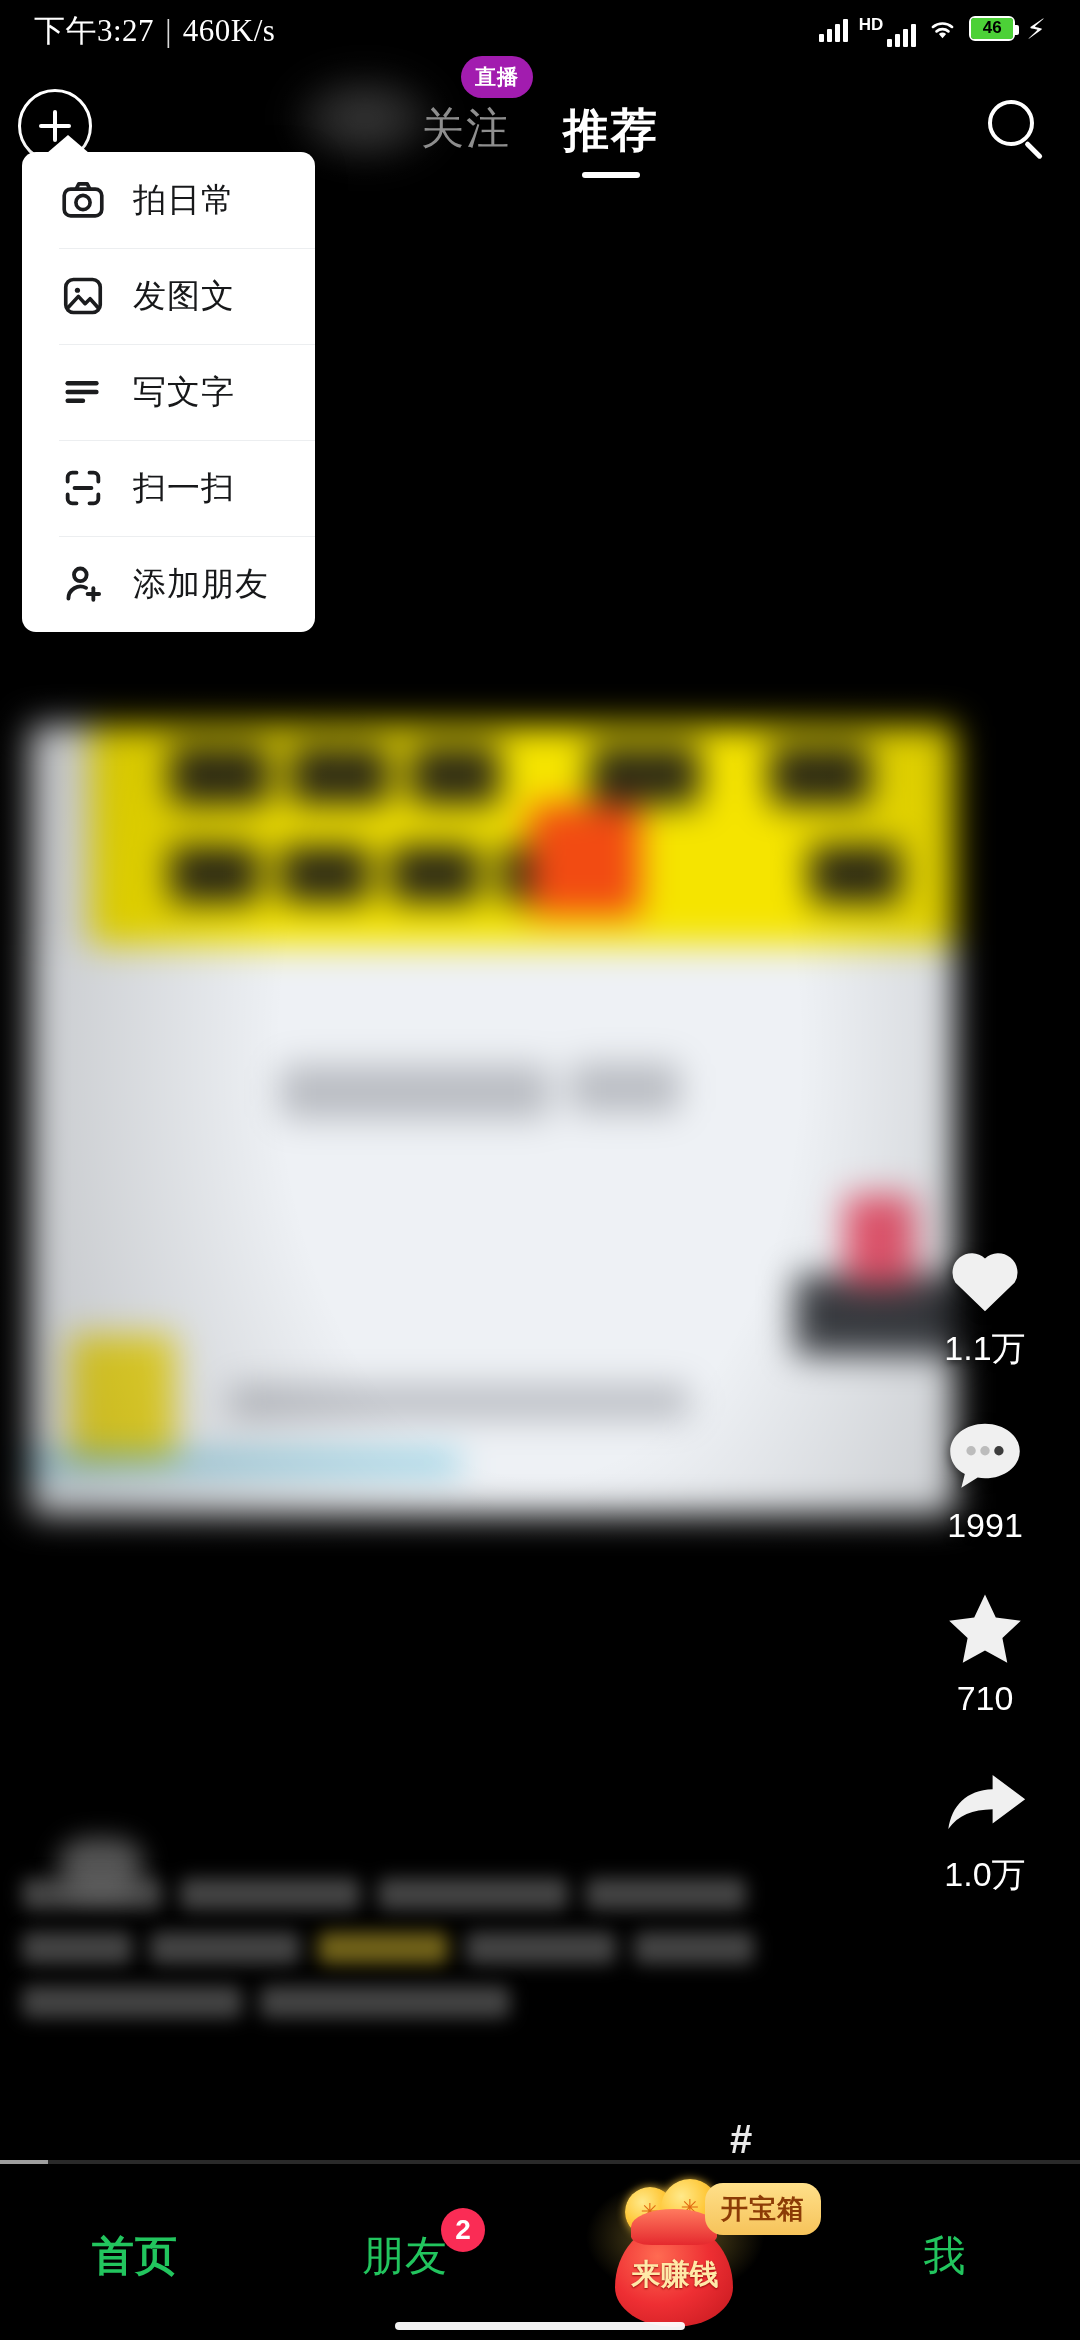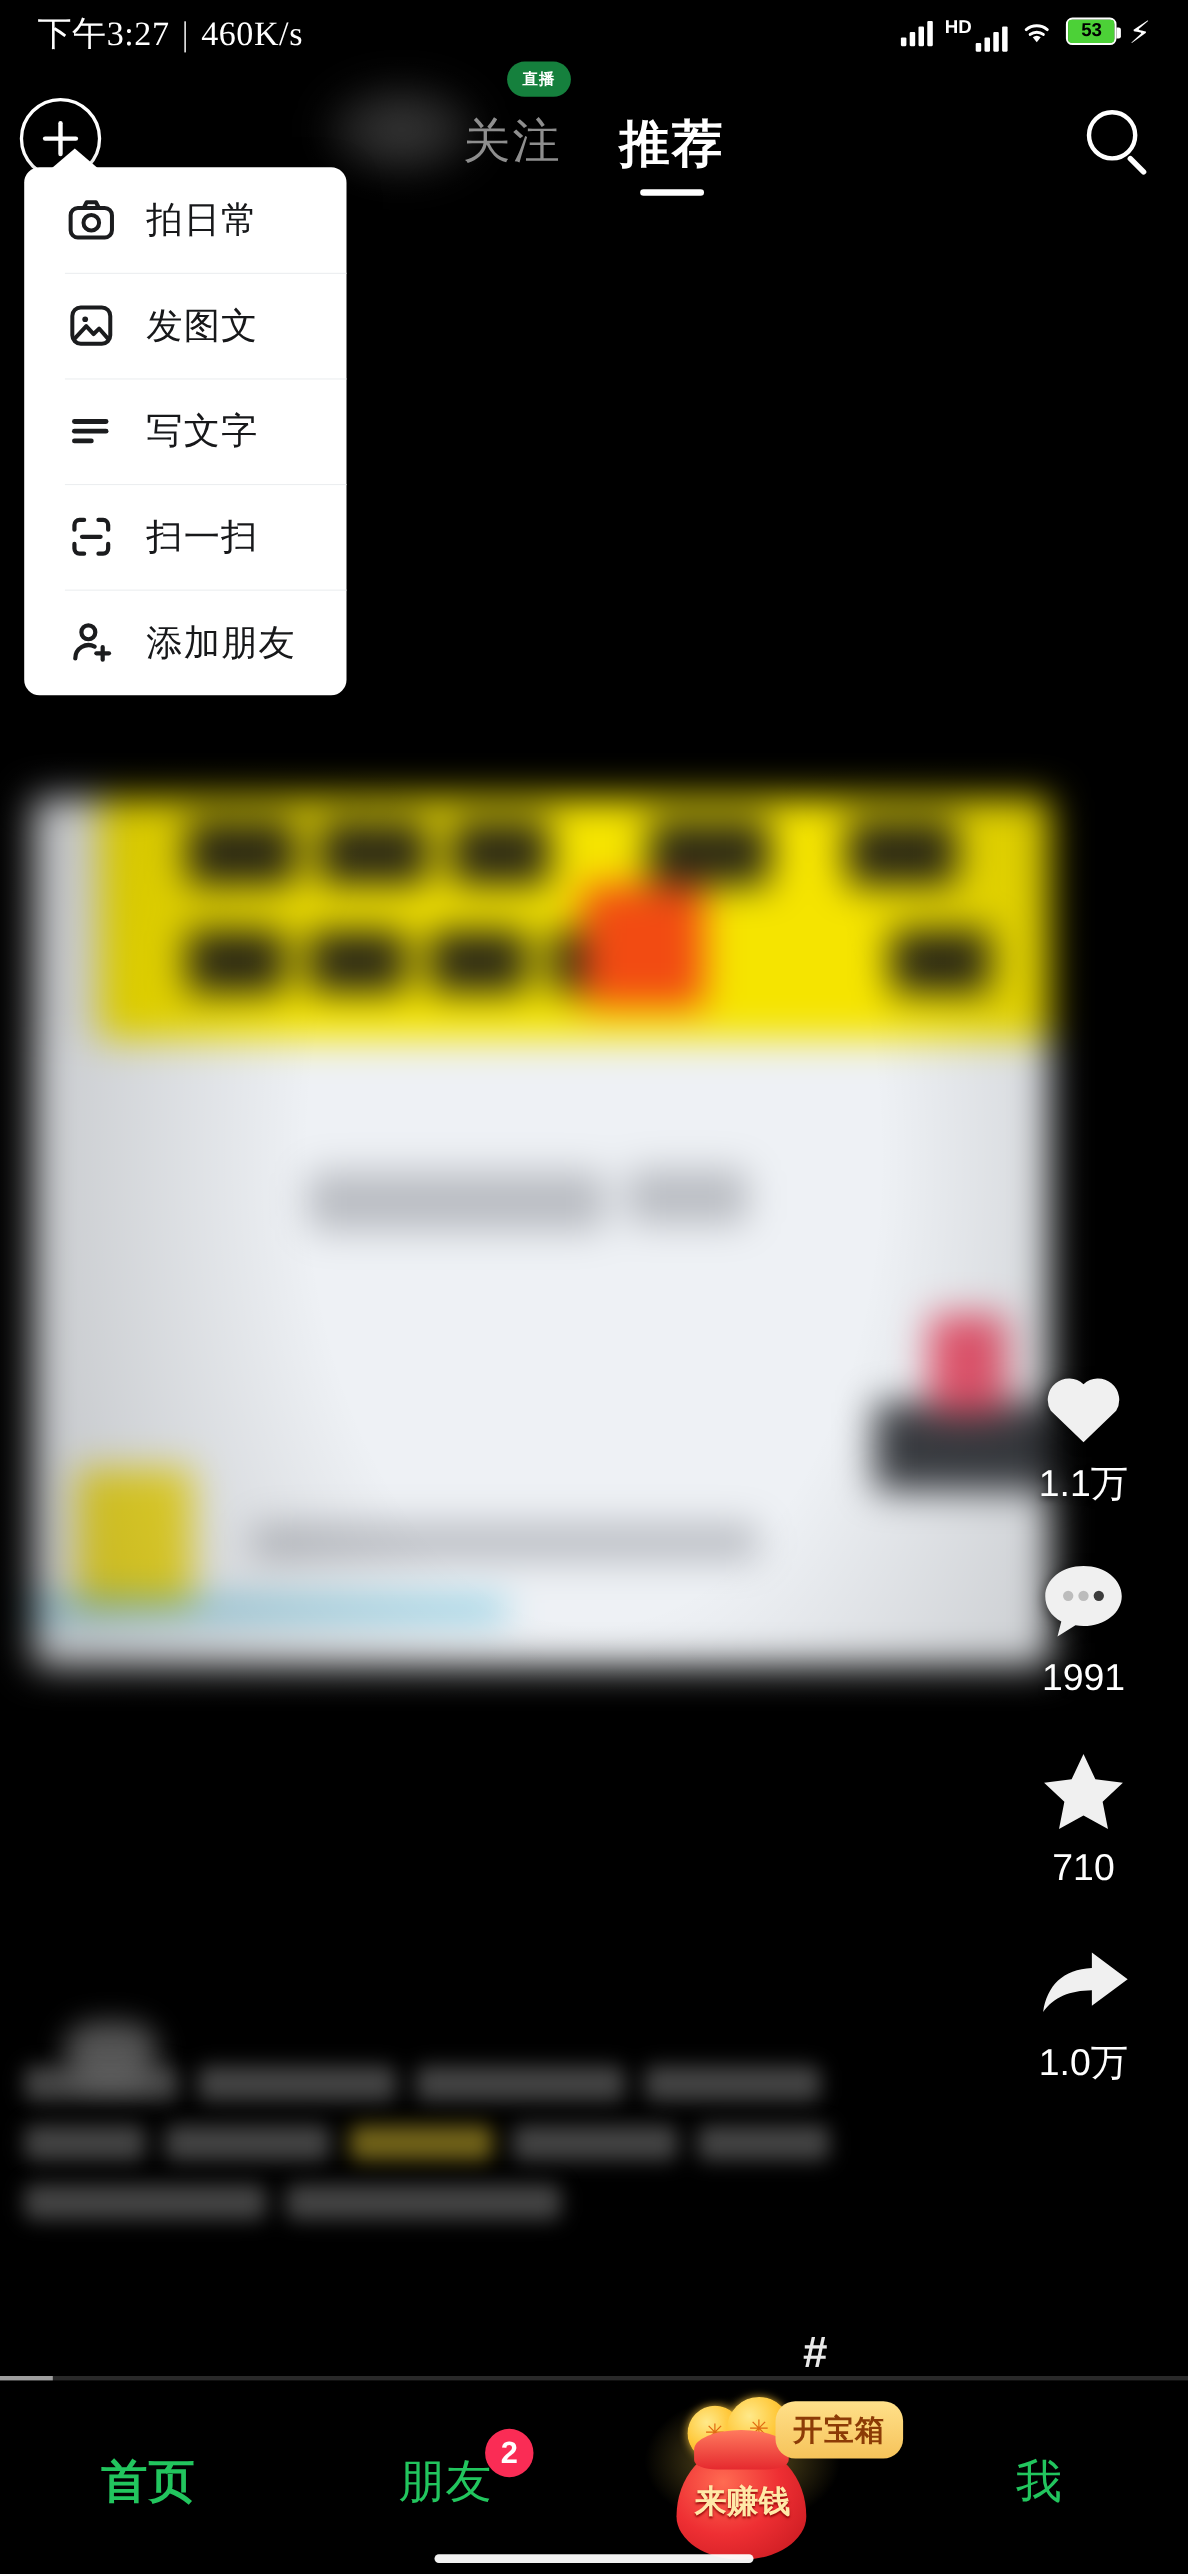--- a/index.html
+++ b/index.html
@@ -80,21 +80,21 @@
     display:flex; align-items:flex-start; justify-content:center; gap:40px;
   }
   .tab { position:relative; color:#8e8e8e; font-size:43px; letter-spacing:2px; padding:10px 6px 0; }
   .tab.active { color:#fff; font-weight:bold; font-size:46px; }
   .tab .underline {
     position:absolute; left:50%; transform:translateX(-50%); bottom:-16px;
     width:58px; height:6px; background:#fff; border-radius:3px;
   }
   .live-badge {
     position:absolute; left:46px; top:-34px;
-    background:#15803d; color:#fff; font-size:14px; font-weight:bold;
+    background:#a21caf; color:#fff; font-size:21px; font-weight:bold;
     padding:7px 14px; border-radius:22px; white-space:nowrap; letter-spacing:1px;
   }
   .search-btn { position:absolute; right:32px; top:36px; width:62px; height:62px; }
   .search-btn .ring {
     position:absolute; left:2px; top:2px; width:46px; height:46px;
     border:4px solid #fff; border-radius:50%;
   }
   .search-btn .stick {
     position:absolute; left:40px; top:42px; width:22px; height:4.5px; background:#fff;
     border-radius:3px; transform:rotate(45deg); transform-origin:left center;
@@ -254,21 +254,21 @@
           </span>
       </span>
       <span class="wifi">
         <svg width="31" height="26" viewBox="0 0 24 20">
           <path d="M12 17.2 9.2 13.8a4.4 4.4 0 0 1 5.6 0Z" fill="#fff"></path>
           <path d="M4.6 8.4a11.6 11.6 0 0 1 14.8 0" stroke="#fff" stroke-width="2.1" fill="none" stroke-linecap="round"></path>
           <path d="M7.4 11.8a7.3 7.3 0 0 1 9.2 0" stroke="#fff" stroke-width="2.1" fill="none" stroke-linecap="round"></path>
         </svg>
       </span>
       <span class="battery">
-        <span class="batt-fill">53</span>
+        <span class="batt-fill">46</span>
       </span>
       <span class="bolt">⚡</span>
     </div>
   </div>
 
   <div class="topnav">
     <div class="plus-btn">
       <span class="v"></span>
       <span class="h"></span>
     </div>

